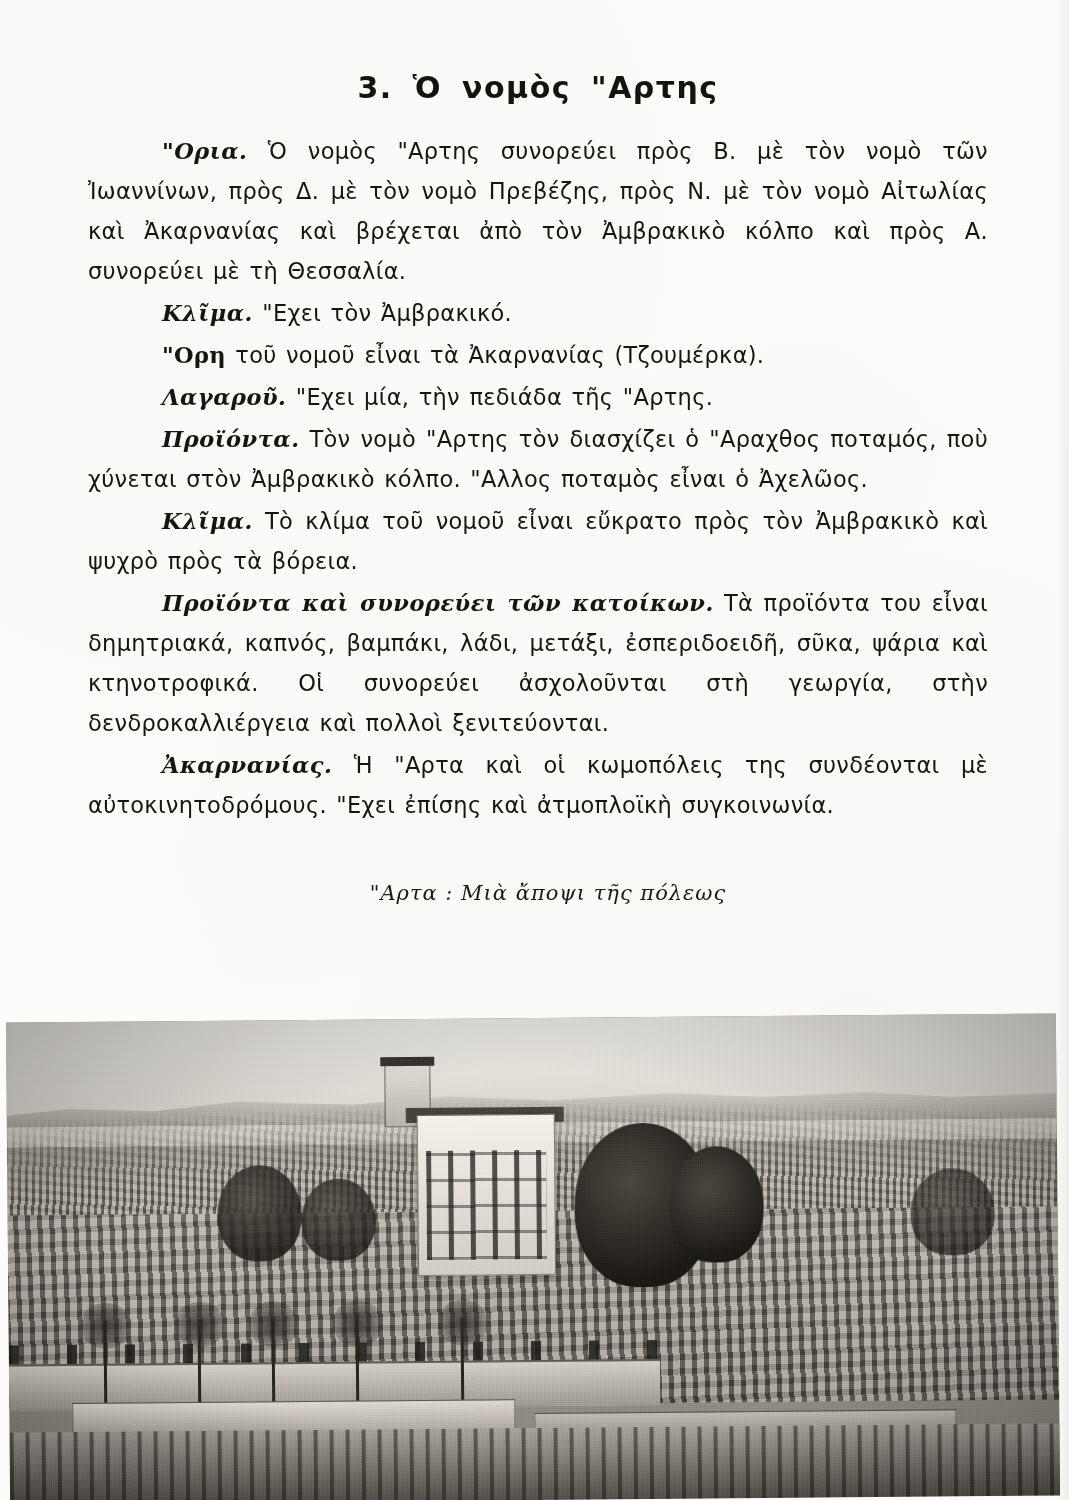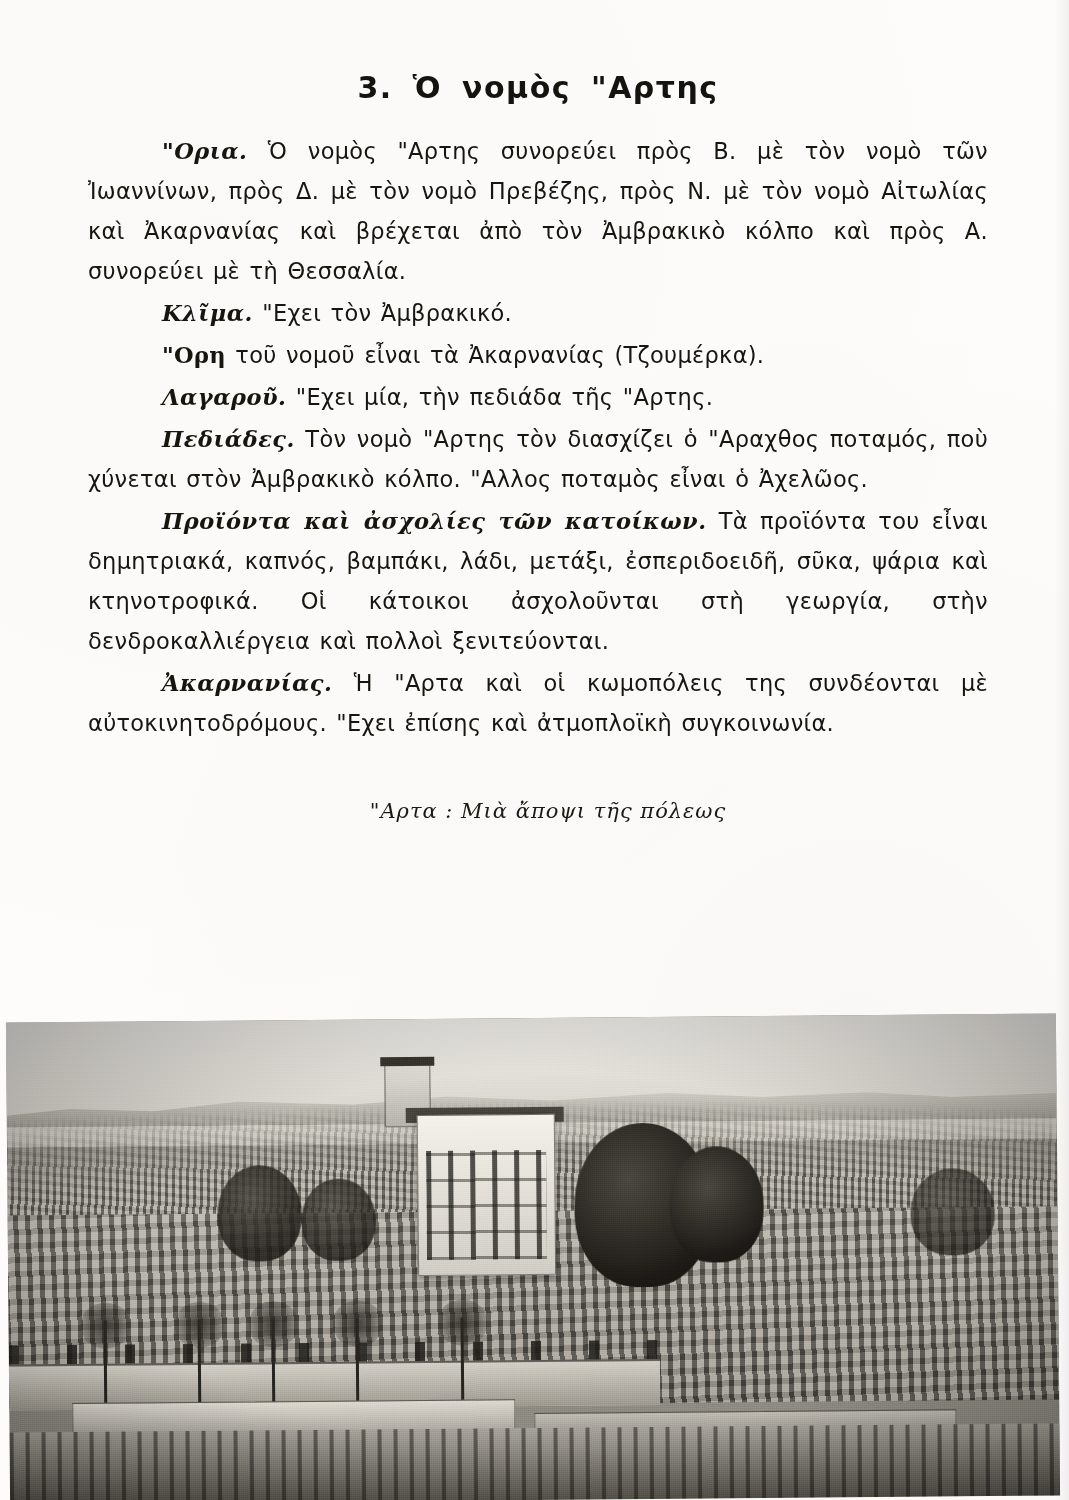--- a/index.html
+++ b/index.html
@@ -233,25 +233,26 @@
     <h1 class="chapter-title">3.  Ὁ νομὸς "Αρτης</h1>
 
     <p class="para"><span class="indent"></span><span class="lead">"Ορια.</span><span> Ὁ νομὸς "Αρτης συνορεύει πρὸς Β. μὲ τὸν νομὸ τῶν Ἰωαννίνων, πρὸς Δ. μὲ τὸν νομὸ Πρεβέζης, πρὸς Ν. μὲ τὸν νομὸ Αἰτωλίας καὶ Ἀκαρνανίας καὶ βρέχεται ἀπὸ τὸν Ἀμβρακικὸ κόλπο καὶ πρὸς Α. συνορεύει μὲ τὴ Θεσσαλία.</span></p>
 
     <p class="para"><span class="indent"></span><span class="lead">Κλῖμα.</span><span> "Εχει τὸν Ἀμβρακικό.</span></p>
 
     <p class="para"><span class="indent"></span><span class="lead-plain">"Ορη</span><span> τοῦ νομοῦ εἶναι τὰ Ἀκαρνανίας (Τζουμέρκα).</span></p>
 
     <p class="para"><span class="indent"></span><span class="lead">Λαγαροῦ.</span><span> "Εχει μία, τὴν πεδιάδα τῆς "Αρτης.</span></p>
 
-    <p class="para"><span class="indent"></span><span class="lead">Πεδιάδες.</span><span> Τὸν νομὸ "Αρτης τὸν διασχίζει ὁ "Αραχθος ποταμός, ποὺ χύνεται στὸν Ἀμβρακικὸ κόλπο. "Αλλος ποταμὸς εἶναι ὁ Ἀχελῶος.</span></p>
-
-
-
-    <p class="para"><span class="indent"></span><span class="lead">Προϊόντα καὶ ἀσχολίες τῶν κατοίκων.</span><span> Τὰ προϊόντα του εἶναι δημητριακά, καπνός, βαμπάκι, λάδι, μετάξι, ἐσπεριδοειδῆ, σῦκα, ψάρια καὶ κτηνοτροφικά. Οἱ κάτοικοι ἀσχολοῦνται στὴ γεωργία, στὴν δενδροκαλλιέργεια καὶ πολλοὶ ξενιτεύονται.</span></p>
+    <p class="para"><span class="indent"></span><span class="lead">Προϊόντα.</span><span> Τὸν νομὸ "Αρτης τὸν διασχίζει ὁ "Αραχθος ποταμός, ποὺ χύνεται στὸν Ἀμβρακικὸ κόλπο. "Αλλος ποταμὸς εἶναι ὁ Ἀχελῶος.</span></p>
+
+
+    <p class="para"><span class="indent"></span><span class="lead">Κλῖμα.</span><span> Τὸ κλίμα τοῦ νομοῦ εἶναι εὔκρατο πρὸς τὸν Ἀμβρακικὸ καὶ ψυχρὸ πρὸς τὰ βόρεια.</span></p>
+
+    <p class="para"><span class="indent"></span><span class="lead">Προϊόντα καὶ συνορεύει τῶν κατοίκων.</span><span> Τὰ προϊόντα του εἶναι δημητριακά, καπνός, βαμπάκι, λάδι, μετάξι, ἐσπεριδοειδῆ, σῦκα, ψάρια καὶ κτηνοτροφικά. Οἱ συνορεύει ἀσχολοῦνται στὴ γεωργία, στὴν δενδροκαλλιέργεια καὶ πολλοὶ ξενιτεύονται.</span></p>
 
     <p class="para"><span class="indent"></span><span class="lead">Ἀκαρνανίας.</span><span> Ἡ "Αρτα καὶ οἱ κωμοπόλεις της συνδέονται μὲ αὐτοκινητοδρόμους. "Εχει ἐπίσης καὶ ἀτμοπλοϊκὴ συγκοινωνία.</span></p>
 
     <p class="caption">"Αρτα :  Μιὰ ἄποψι τῆς πόλεως</p>
   </div>
 
   <div class="photo-wrap">
     <div class="photo">
       <div class="sky"></div>
       <div class="hill-ridge"></div>

